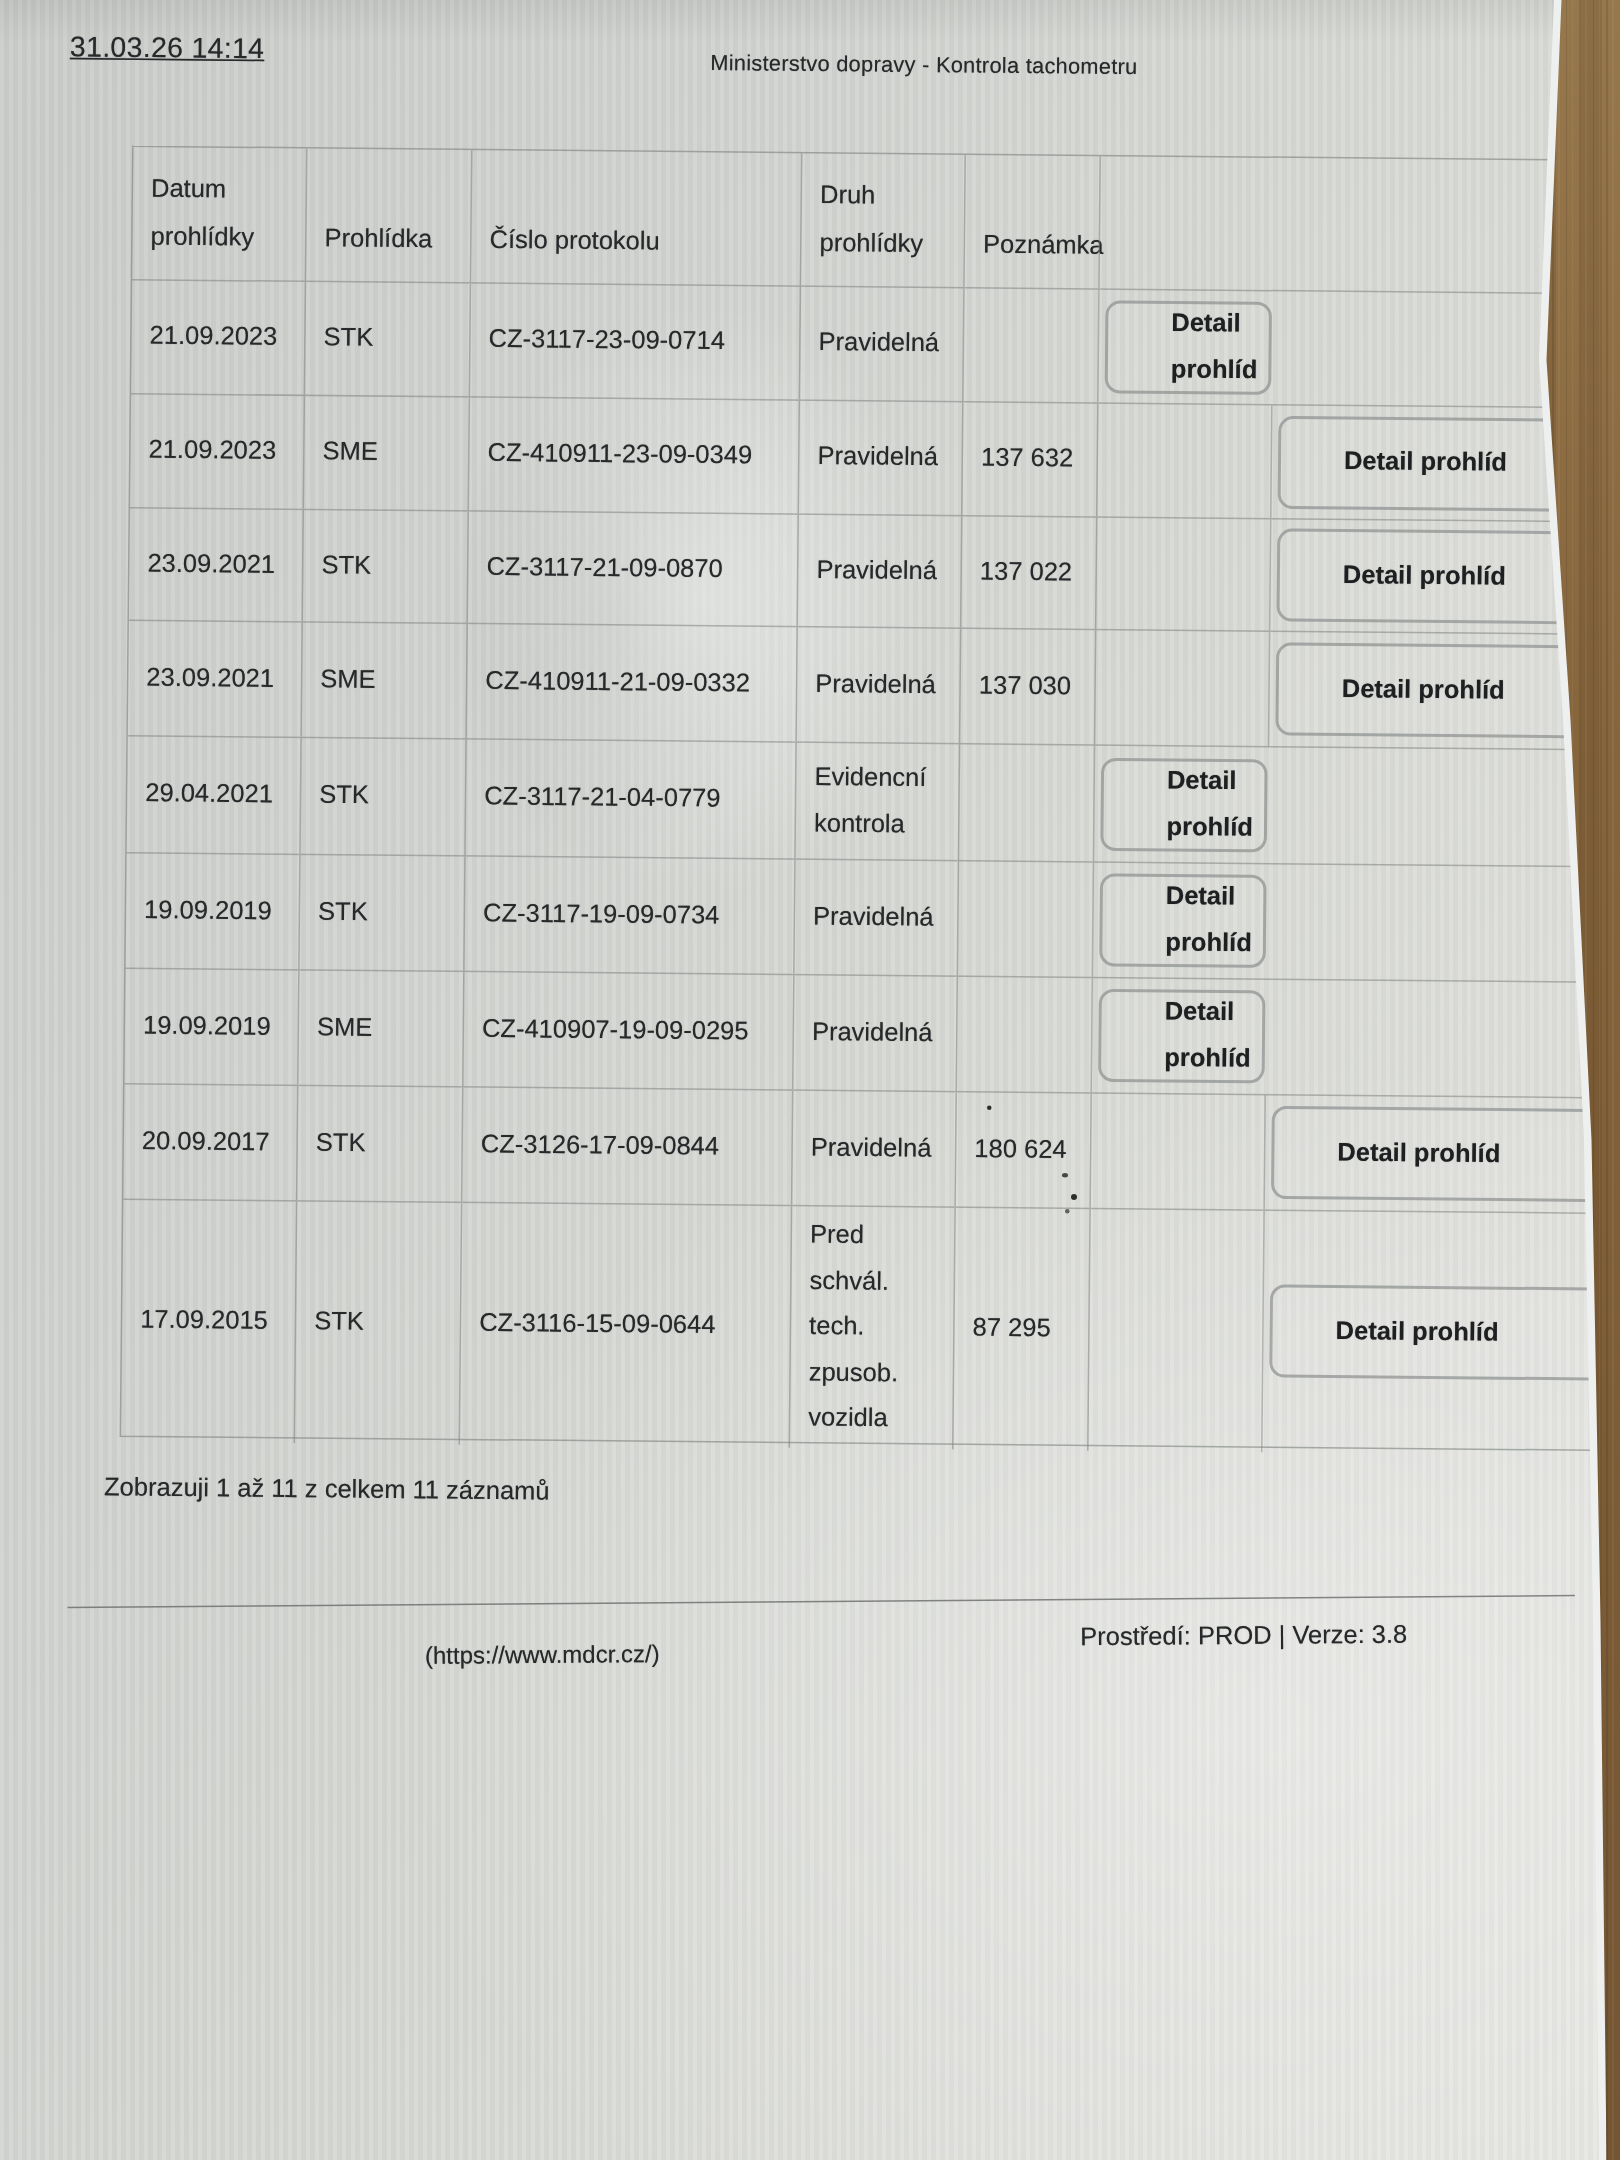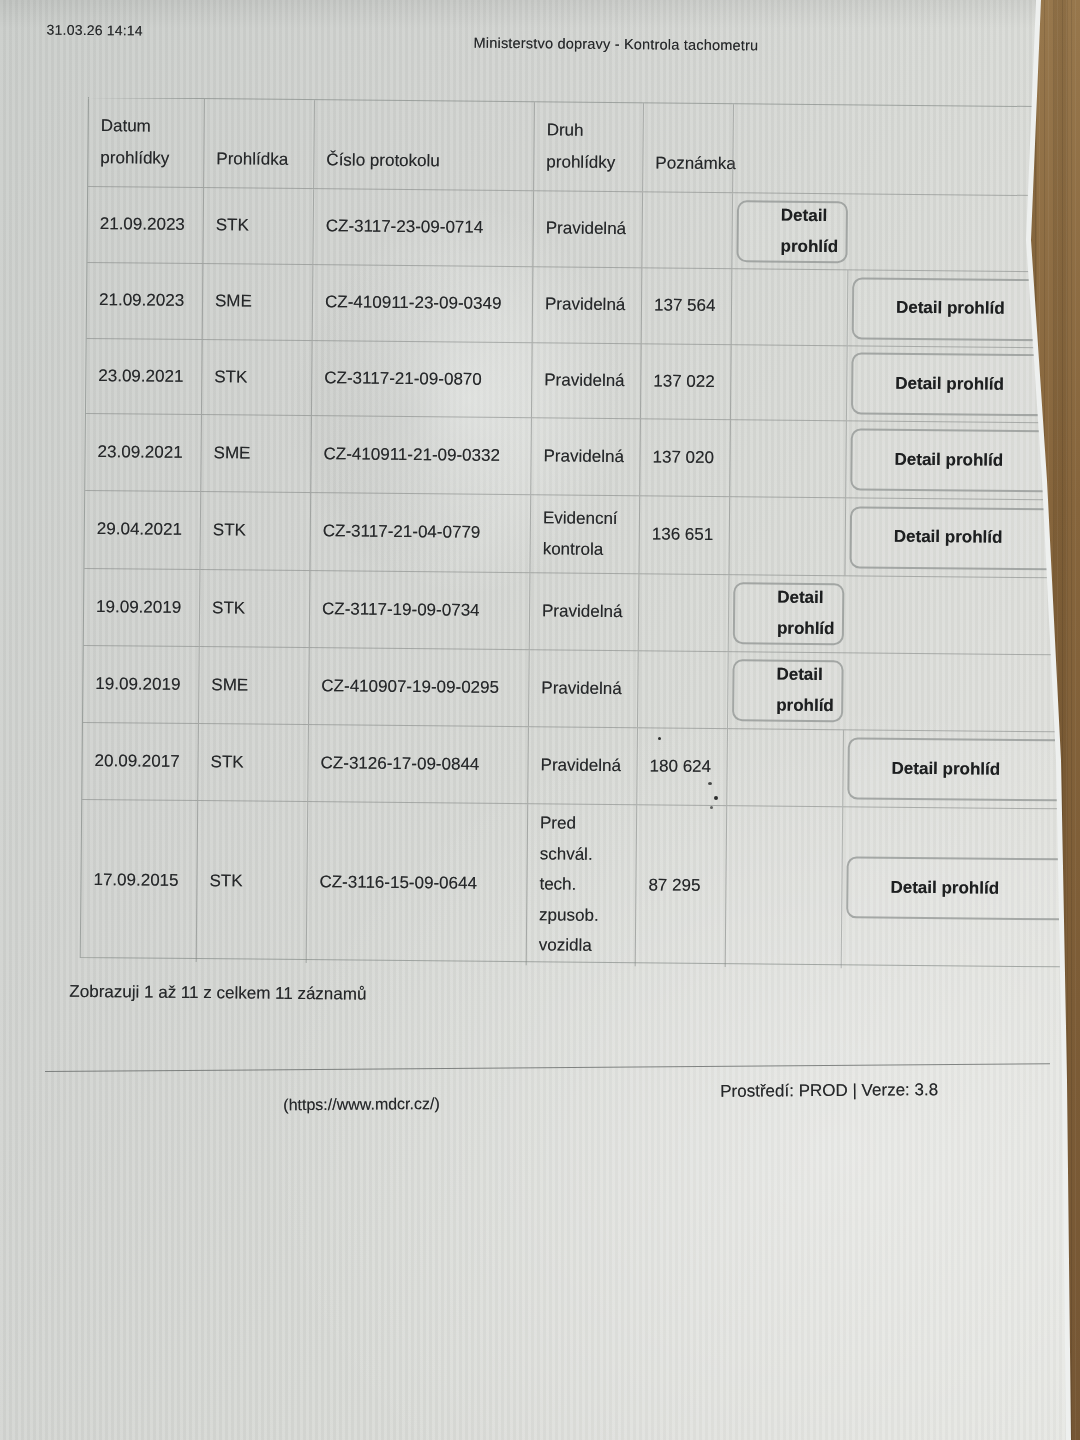--- a/index.html
+++ b/index.html
@@ -39,21 +39,21 @@
       linear-gradient(115deg,#cbcecb 0%,#d2d4d1 30%,#d8dad6 55%,#dfe0dc 78%,#e5e6e2 100%);
     color:#26282a;
   }
   .paper *{box-sizing:border-box;}
   .abs{position:absolute;}
   .soft{text-shadow:0 0 .6px rgba(38,40,42,.55);}
 
   #group-top{position:absolute;inset:0;transform:rotate(.55deg);transform-origin:92px 97px;}
   #group-bottom{position:absolute;inset:0;transform:rotate(-.45deg);transform-origin:60px 1071px;}
 
-  .meta{font-size:14px;letter-spacing:.2px;}
+  .meta{font-size:19px;letter-spacing:.2px;text-decoration:underline;}
   .doc-title{font-size:14.5px;letter-spacing:.2px;}
 
   
   .tbl{
     position:absolute;left:88px;top:97px;width:1032px;
     border:1px solid rgba(125,130,128,.62);
     border-right:none;
     font-size:17px;line-height:1.8;
   }
   .tr{display:grid;grid-template-columns:115px 110px 220px 109px 90px 116px 272px;}
@@ -107,21 +107,21 @@
         <div class="td btncell">
           <div class="detail-btn">Detail prohlíd</div>
         </div>
       </div>
 
       <div class="tr" style="height:76px;">
         <div class="td">21.09.2023</div>
         <div class="td">SME</div>
         <div class="td">CZ-410911-23-09-0349</div>
         <div class="td">Pravidelná</div>
-        <div class="td">137 564</div>
+        <div class="td">137 632</div>
         <div class="td"></div>
         <div class="td btncell">
           <div class="detail-btn">Detail prohlíd</div>
         </div>
       </div>
 
       <div class="tr" style="height:75px;">
         <div class="td">23.09.2021</div>
         <div class="td">STK</div>
         <div class="td">CZ-3117-21-09-0870</div>
@@ -131,33 +131,32 @@
         <div class="td btncell">
           <div class="detail-btn">Detail prohlíd</div>
         </div>
       </div>
 
       <div class="tr" style="height:77px;">
         <div class="td">23.09.2021</div>
         <div class="td">SME</div>
         <div class="td">CZ-410911-21-09-0332</div>
         <div class="td">Pravidelná</div>
-        <div class="td">137 020</div>
+        <div class="td">137 030</div>
         <div class="td"></div>
         <div class="td btncell">
           <div class="detail-btn">Detail prohlíd</div>
         </div>
       </div>
 
       <div class="tr" style="height:78px;">
         <div class="td">29.04.2021</div>
         <div class="td">STK</div>
         <div class="td">CZ-3117-21-04-0779</div>
         <div class="td">Evidencní kontrola</div>
-        <div class="td">136 651</div>
         <div class="td"></div>
         <div class="td btncell">
           <div class="detail-btn">Detail prohlíd</div>
         </div>
       </div>
 
       <div class="tr" style="height:77px;">
         <div class="td">19.09.2019</div>
         <div class="td">STK</div>
         <div class="td">CZ-3117-19-09-0734</div>

